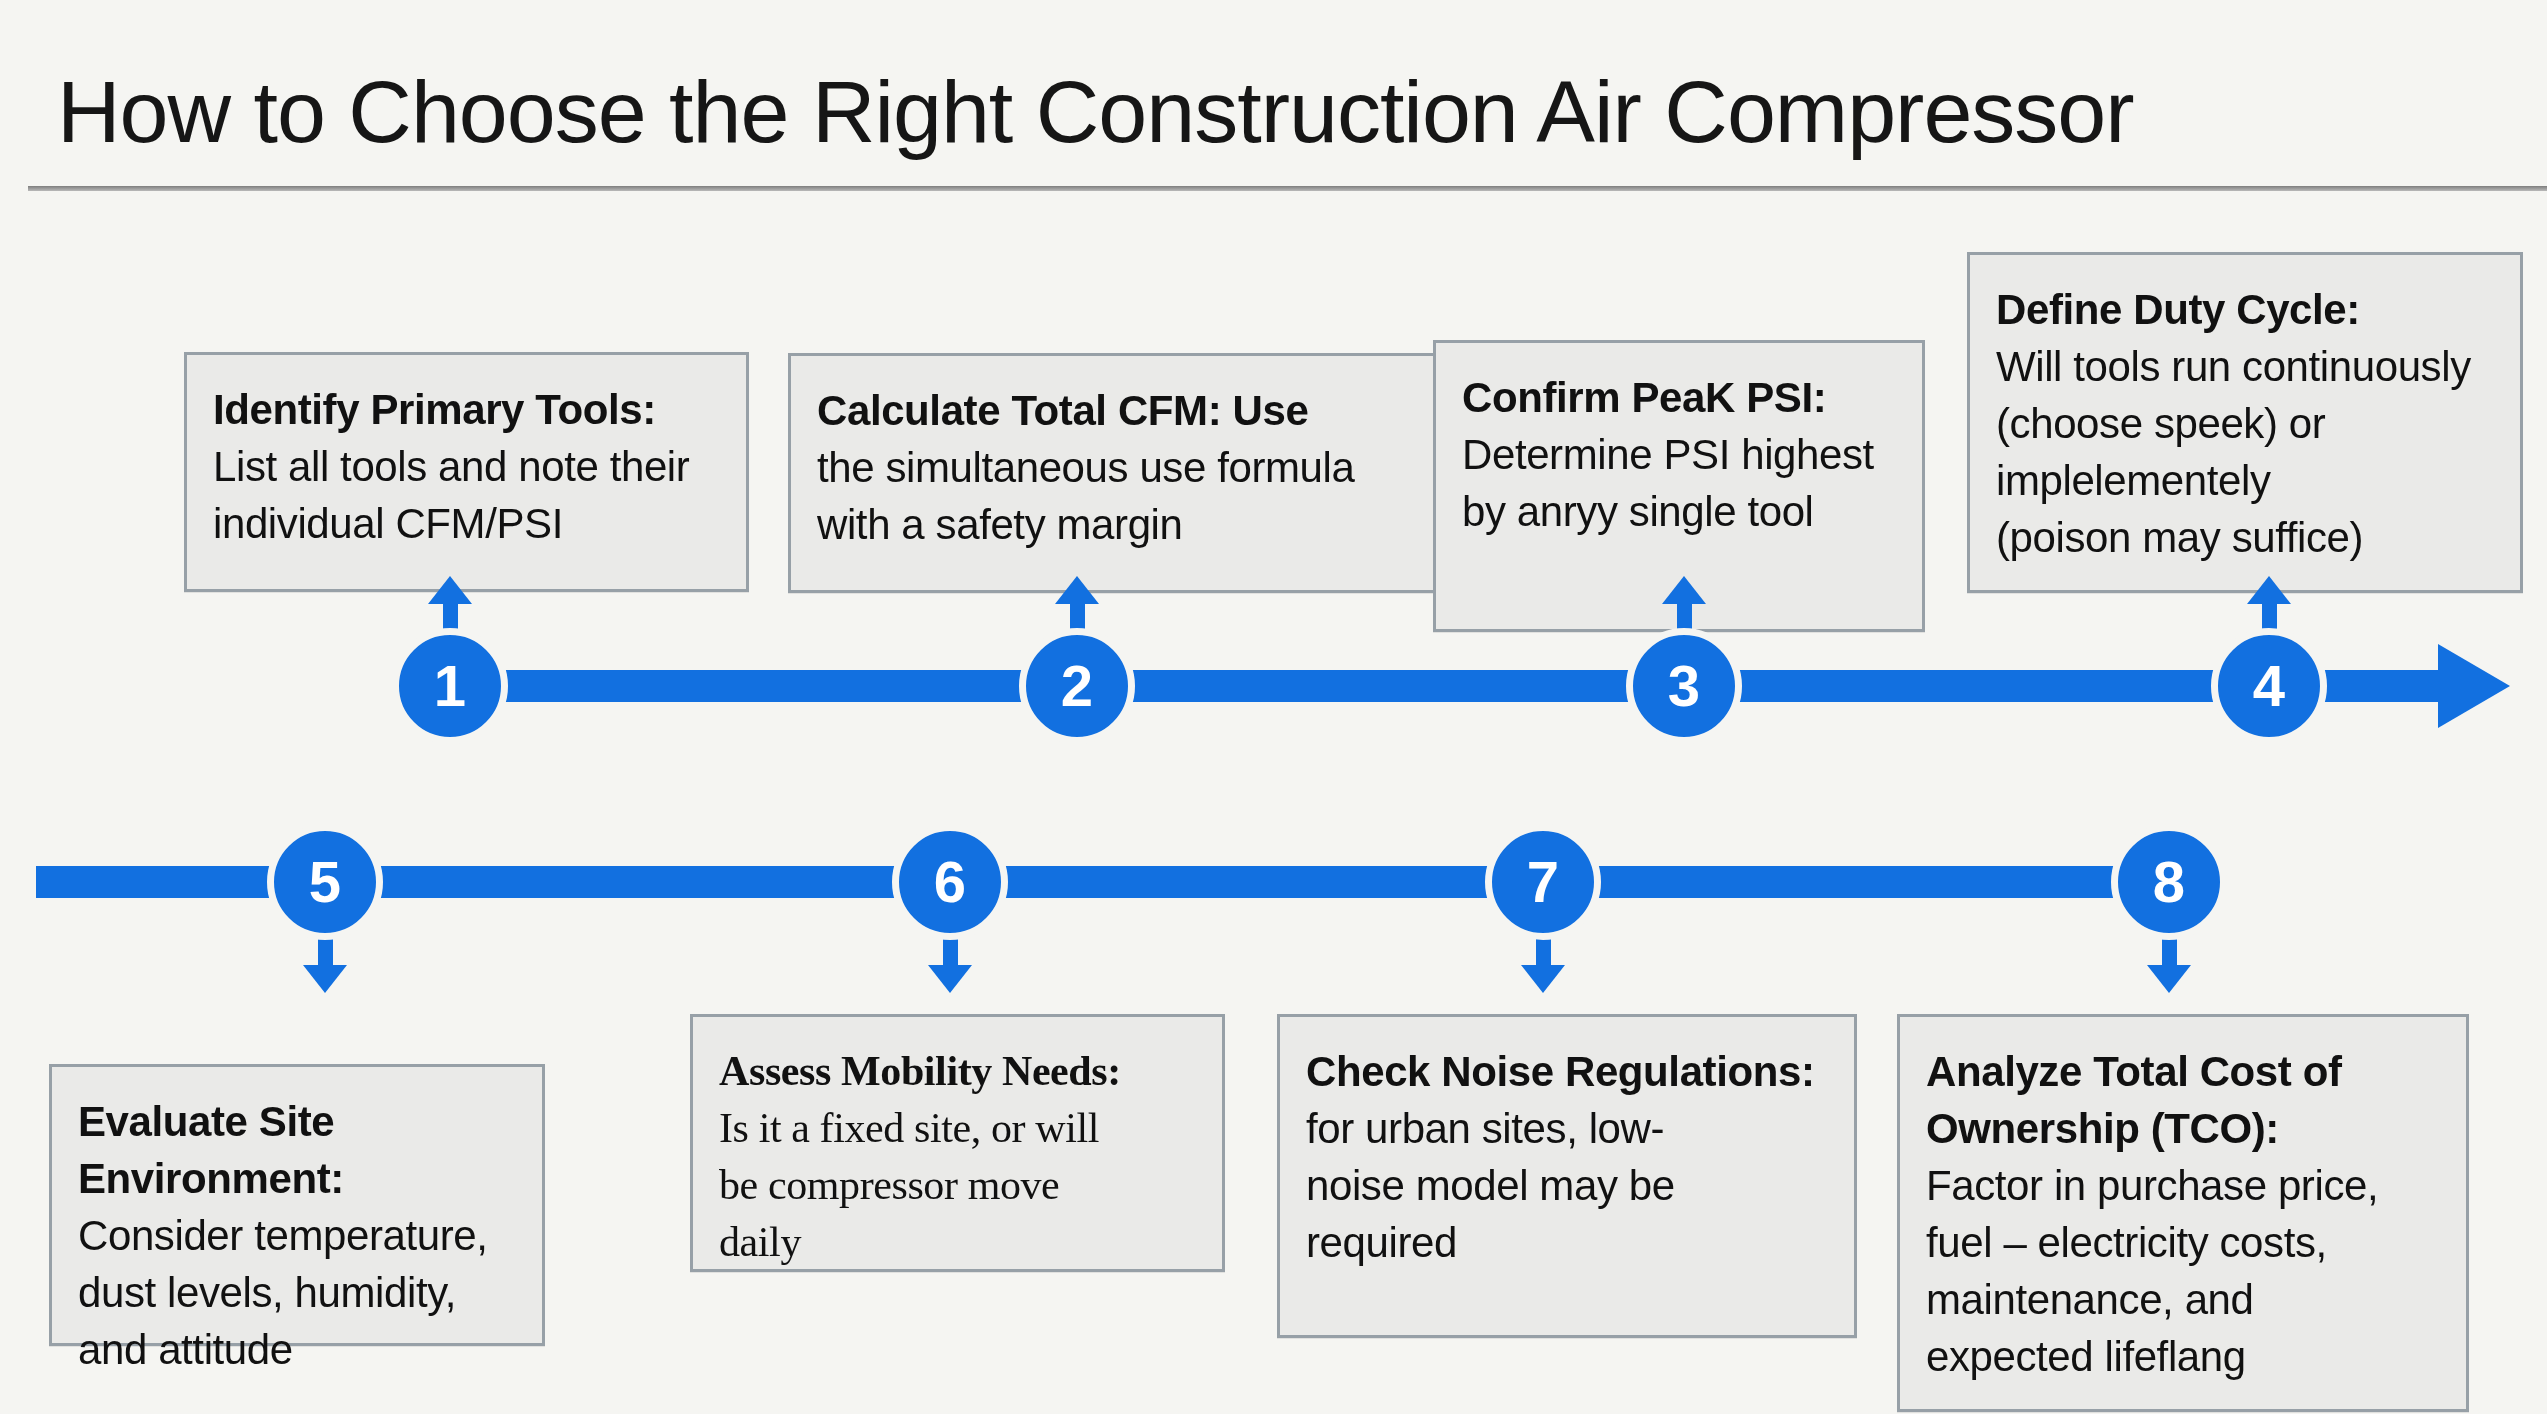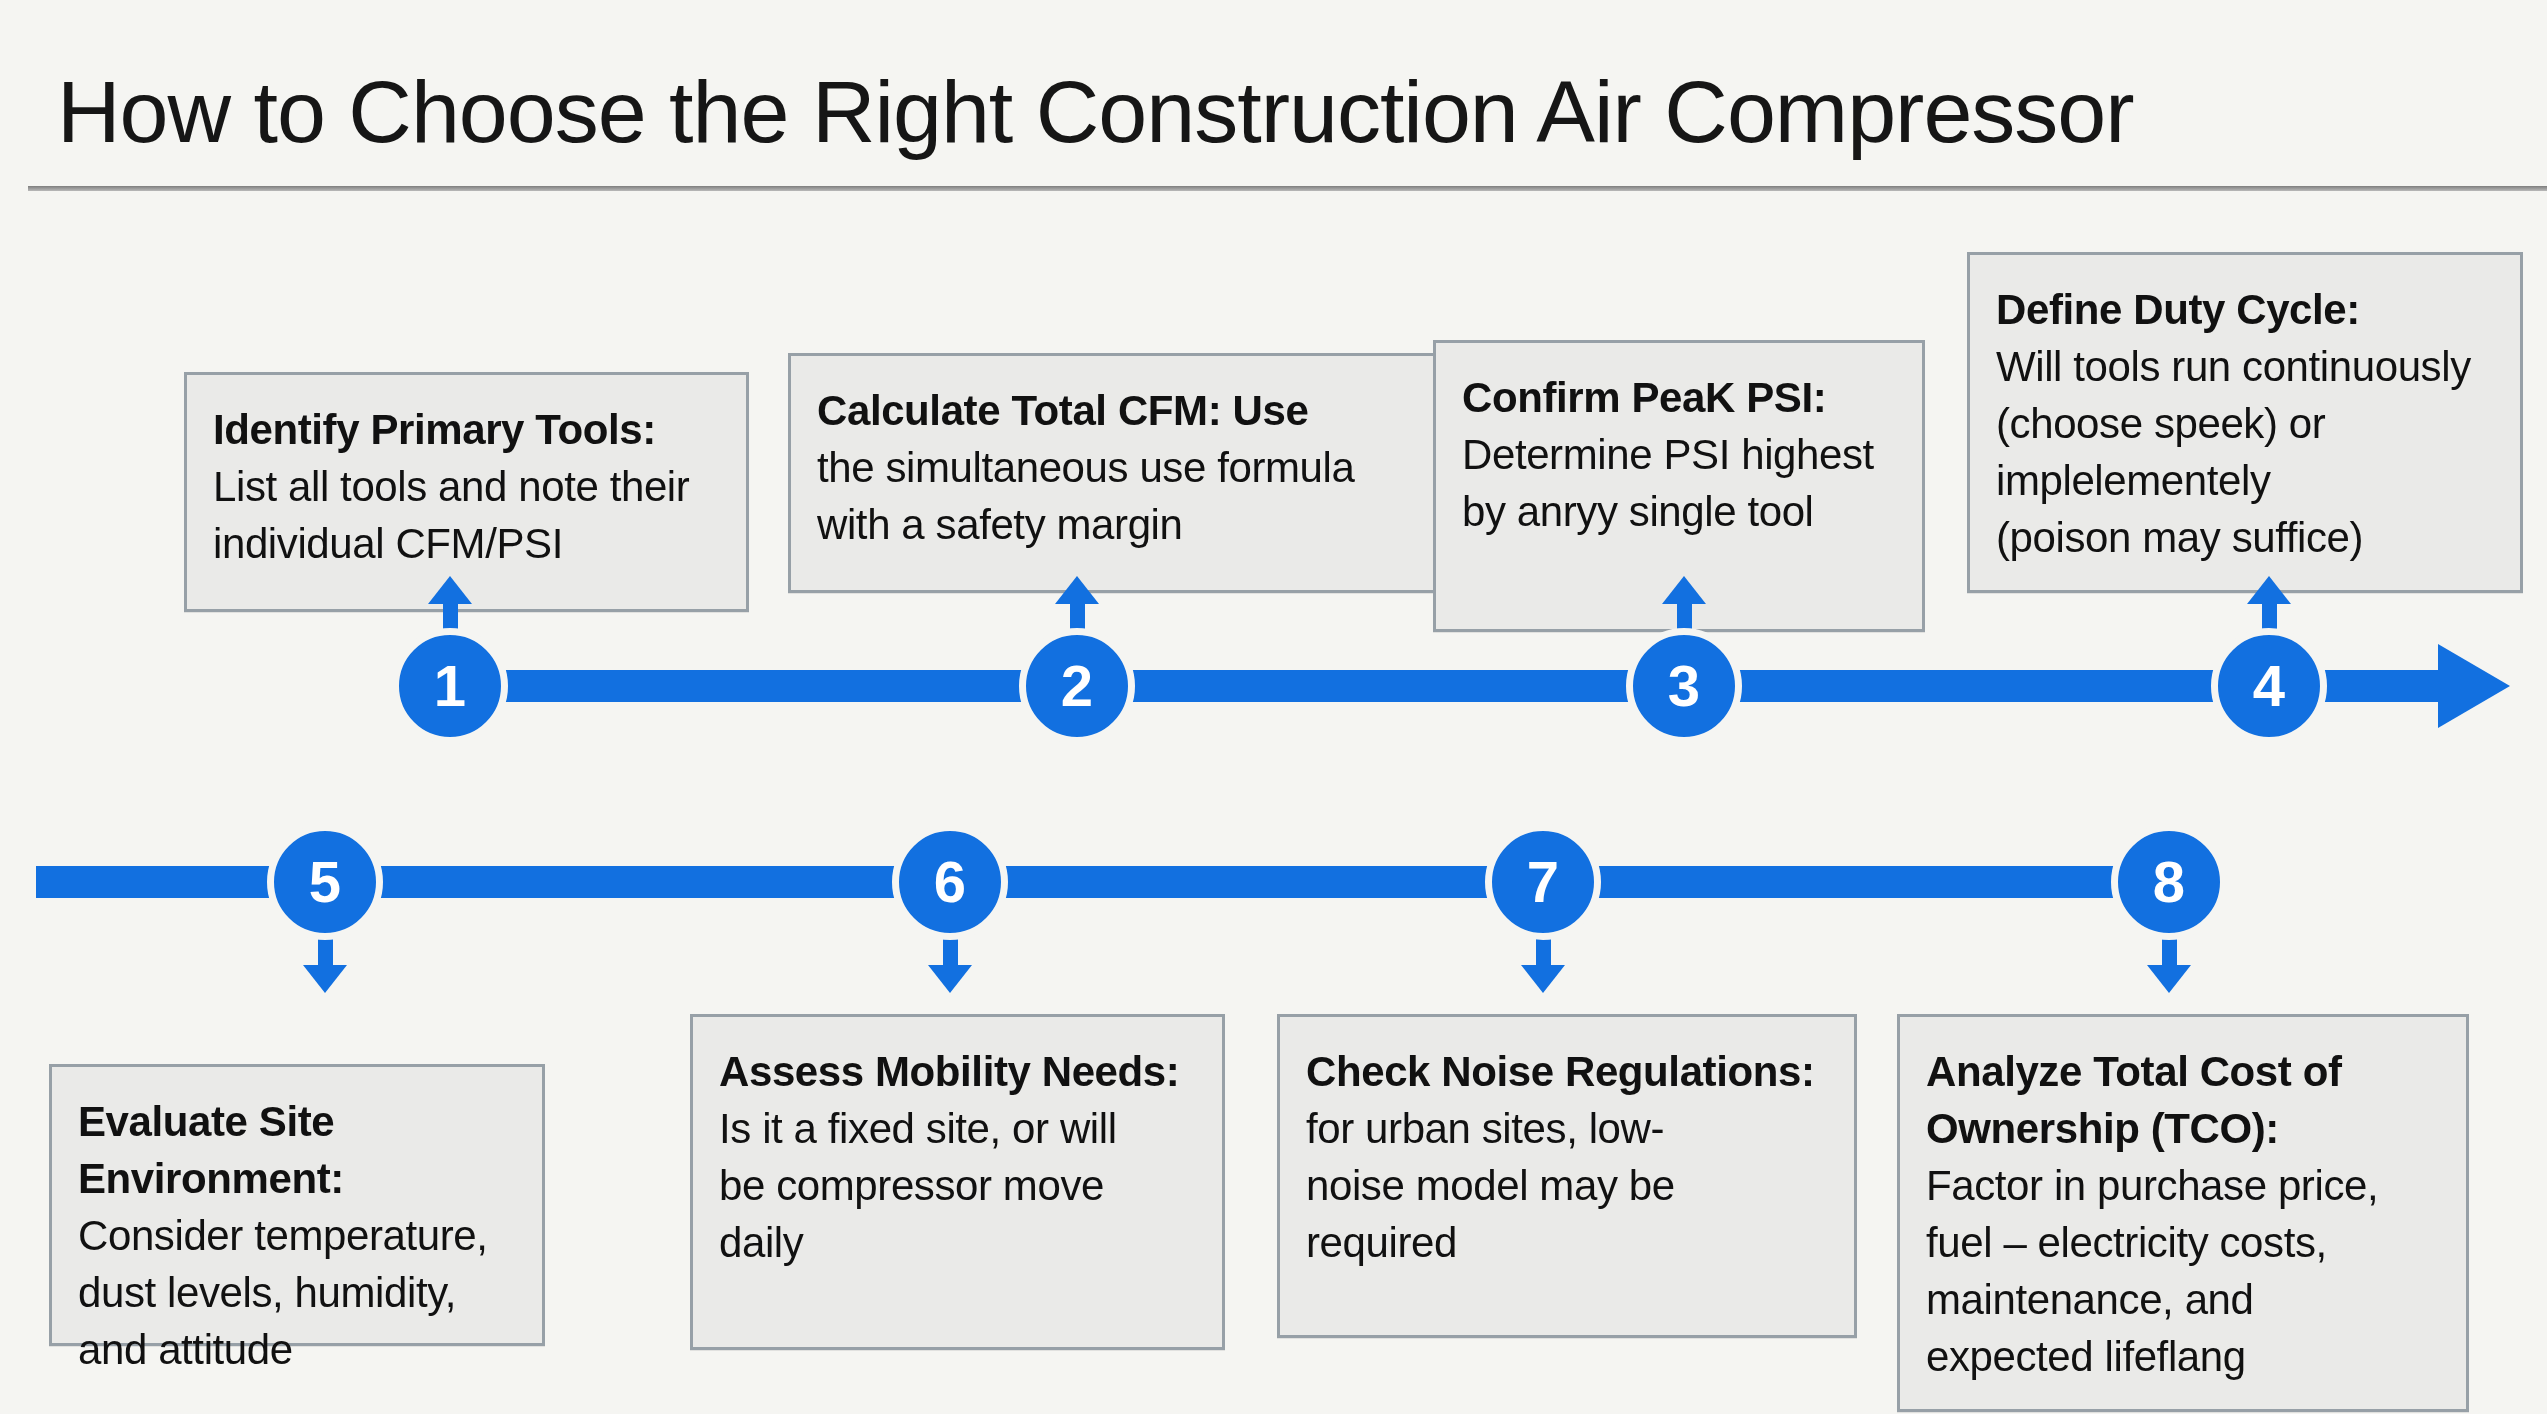--- a/index.html
+++ b/index.html
@@ -75,21 +75,21 @@
 <div class="canvas">
 
   <h1 class="title">How to Choose the Right Construction Air Compressor</h1>
   <div class="rule"></div>
 
   <div class="bar bar-top"></div>
   <div class="arrowhead-right"></div>
 
   <div class="bar bar-bottom"></div>
 
-  <div class="box" style="left:184px;top:352px;width:565px;height:240px;">
+  <div class="box" style="left:184px;top:332px;width:565px;height:240px;">
     <div class="hd">Identify Primary Tools:</div>
     <div class="bd">List all tools and note their
 individual CFM/PSI</div>
   </div>
   <div class="box" style="left:788px;top:333px;width:660px;height:240px;">
     <div class="hd">Calculate Total CFM: Use</div>
     <div class="bd">the simultaneous use formula
 with a safety margin</div>
   </div>
   <div class="box" style="left:1433px;top:320px;width:492px;height:292px;">
@@ -104,21 +104,21 @@
 implelementely
 (poison may suffice)</div>
   </div>
 
   <div class="box" style="left:49px;top:1044px;width:496px;height:282px;">
     <div class="hd">Evaluate Site Environment:</div>
     <div class="bd">Consider temperature,
 dust levels, humidity,
 and attitude</div>
   </div>
-  <div class="box" style="left:690px;top:994px;width:535px;height:336px;">
+  <div class="box" style="left:690px;top:994px;width:535px;height:258px;font-family:Liberation Serif, serif;">
     <div class="hd">Assess Mobility Needs:</div>
     <div class="bd">Is it a fixed site, or will
 be compressor move
 daily</div>
   </div>
   <div class="box" style="left:1277px;top:994px;width:580px;height:324px;">
     <div class="hd">Check Noise Regulations:</div>
     <div class="bd">for urban sites, low-
 noise model may be
 required</div>

